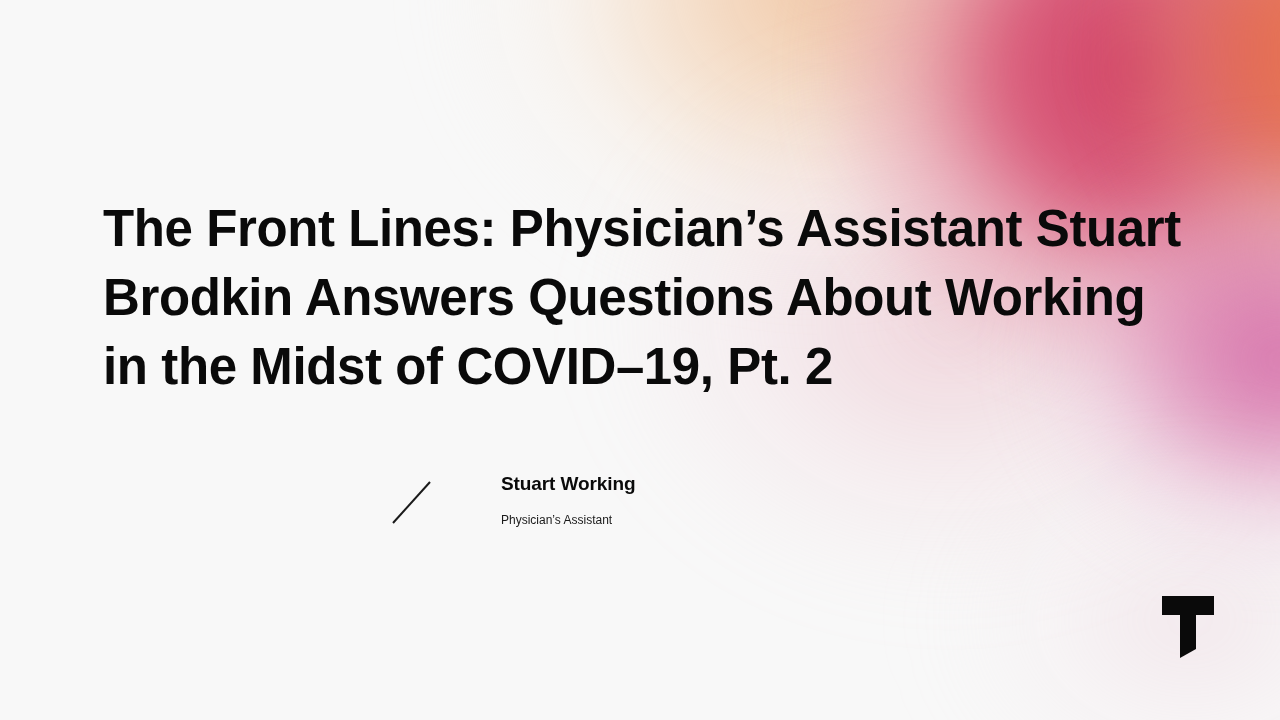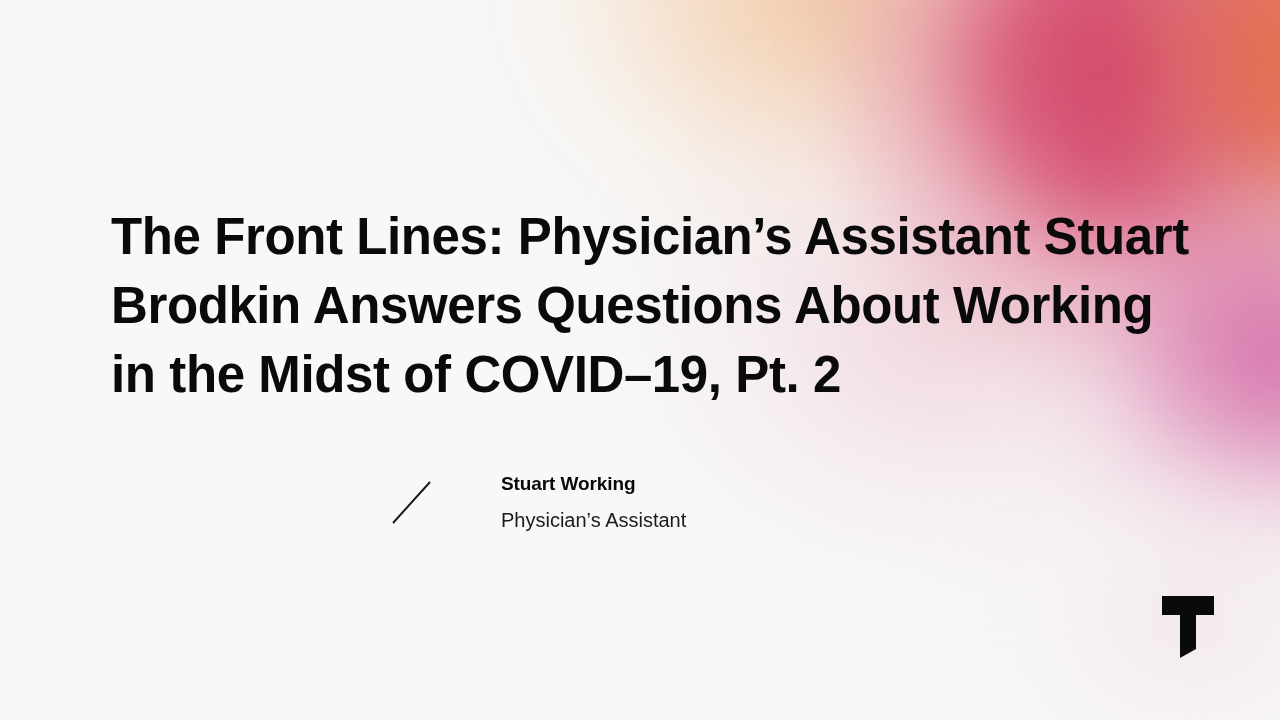--- a/index.html
+++ b/index.html
@@ -115,21 +115,21 @@
     z-index: 2;
     width: 100%;
     height: 100%;
   }
 
   .headline {
     position: absolute;
     left: 95px;
     top: 186px;
     width: 1090px;
-    margin: 16px;
+    margin: 8px;
     font-family: "Liberation Sans", sans-serif;
     font-size: 51px;
     line-height: 69px;
     font-weight: 700;
     letter-spacing: -0.4px;
     color: #0a0a0a;
   }
 
   .byline {
     position: absolute;
@@ -158,21 +158,21 @@
     font-family: "Liberation Sans", sans-serif;
     font-size: 19px;
     font-weight: 700;
     letter-spacing: -0.1px;
     color: #0a0a0a;
     line-height: 24px;
     white-space: nowrap;
   }
   .author-role {
     font-family: "Liberation Sans", sans-serif;
-    font-size: 20px;
+    font-size: 12px;
     font-weight: 400;
     color: #1a1a1a;
     line-height: 22px;
     margin-top: 13px;
     white-space: nowrap;
   }
 
   .logo {
     position: absolute;
     right: 64px;

